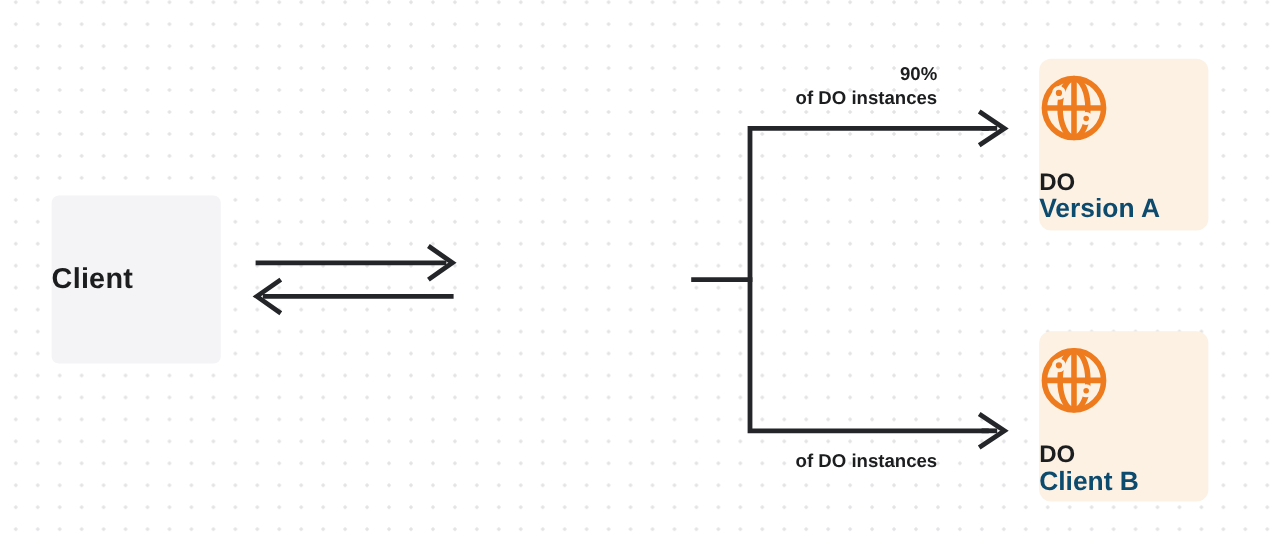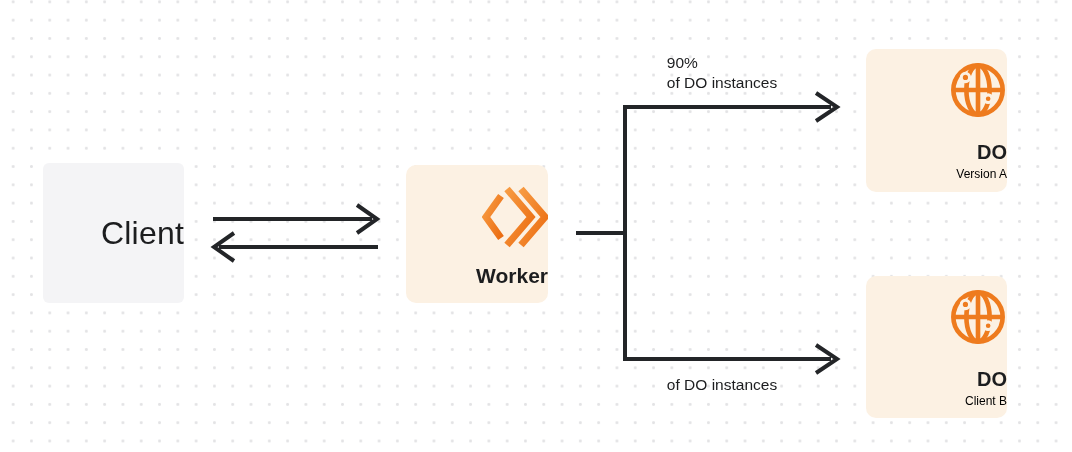--- a/index.html
+++ b/index.html
@@ -21,34 +21,34 @@
     position: absolute;
     left: 0; top: 0;
     width: 1072px; height: 452px;
     pointer-events: none;
   }
 
   .node {
     position: absolute;
     display: flex;
     flex-direction: column;
-    align-items: flex-end;
+    align-items: flex-start;
     color: #1c1d1f;
   }
 
   .node-client {
     left: 43px; top: 163px;
     width: 141px; height: 140px;
     background: #f4f4f6;
     border-radius: 6px;
     justify-content: center;
   }
   .client-label {
-    font-size: 32px;
-    font-weight: normal;
+    font-size: 24px;
+    font-weight: bold;
     letter-spacing: 0.2px;
   }
 
   .node-worker {
     left: 406px; top: 165px;
     width: 142px; height: 138px;
     background: #fcf1e3;
     border-radius: 10px;
     padding-top: 19px;
   }
@@ -69,33 +69,33 @@
   .node-do-a { left: 866px; top: 49px;  height: 143px; }
   .node-do-b { left: 866px; top: 276px; height: 142px; }
   .globe-icon { width: 58px; height: 58px; display: block; }
   .do-title {
     margin-top: 22px;
     font-size: 20px;
     font-weight: bold;
     line-height: 22px;
   }
   .do-subtitle {
-    font-size: 12px;
-    font-weight: normal;
+    font-size: 22px;
+    font-weight: bold;
     line-height: 20px;
     margin-top: 1px;
-    color: #000000;
+    color: #0c4a6e;
   }
 
   .branch-label {
     position: absolute;
     transform: translateX(-50%);
-    text-align: left;
+    text-align: right;
     font-size: 15.5px;
-    font-weight: normal;
+    font-weight: bold;
     line-height: 20px;
     color: #1c1d1f;
     white-space: nowrap;
   }
   .branch-label-top    { left: 722px; top: 53px; }
   .branch-label-bottom { left: 722px; top: 375px; }
 </style>
 </head>
 <body>
 
@@ -128,36 +128,20 @@
         <line x1="818" y1="359" x2="831" y2="359"></line>
         <polyline points="816,345 837,359 816,373"></polyline>
       </g>
     </g>
   </svg>
 
   <div class="node node-client">
     <span class="client-label">Client</span>
   </div>
 
-  <div class="node node-worker">
-    <svg class="worker-icon" viewBox="0 0 66 66" fill="none">
-      <defs>
-        <linearGradient id="wg" x1="0" y1="0" x2="1" y2="1">
-          <stop offset="0" stop-color="#f79b42"></stop>
-          <stop offset="1" stop-color="#eb6c11"></stop>
-        </linearGradient>
-      </defs>
-      <g stroke="url(#wg)" stroke-width="7" fill="none" stroke-linecap="butt" stroke-linejoin="miter">
-        <polyline points="19,12 4,33 19,54"></polyline>
-        <polyline points="25,5 49,33 25,61"></polyline>
-        <polyline points="39,5 63,33 39,61"></polyline>
-      </g>
-    </svg>
-    <div class="worker-label">Worker</div>
-  </div>
 
   <div class="branch-label branch-label-top">
     <div>90%</div>
     <div>of DO instances</div>
   </div>
 
   <div class="branch-label branch-label-bottom">
     <div>of DO instances</div>
   </div>
 

